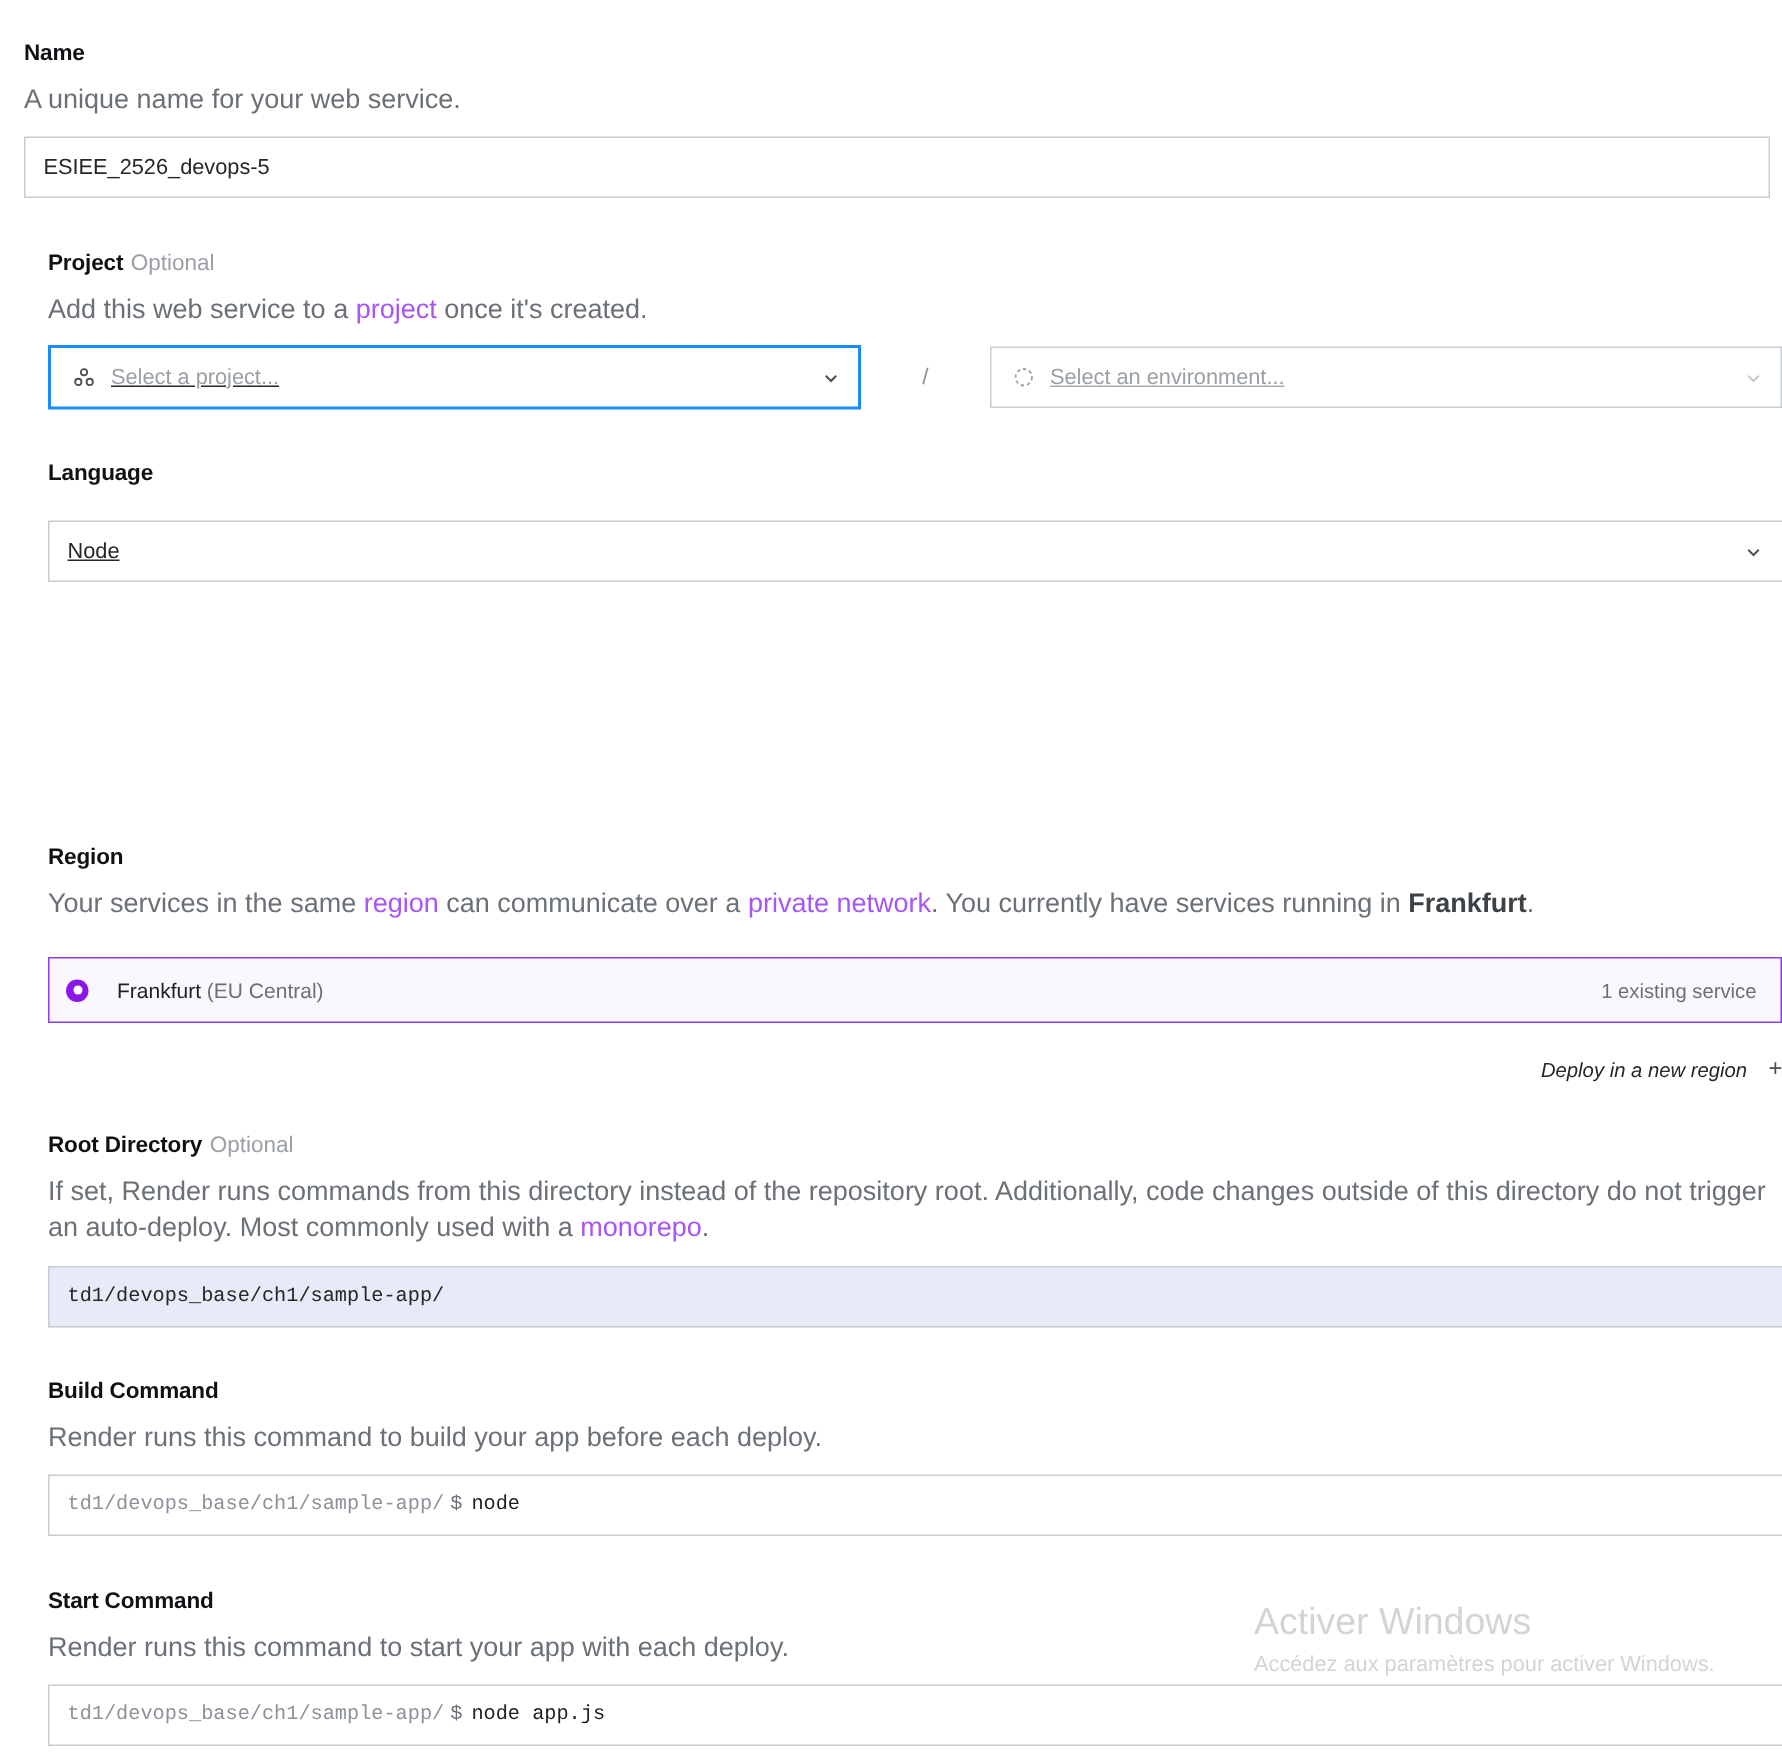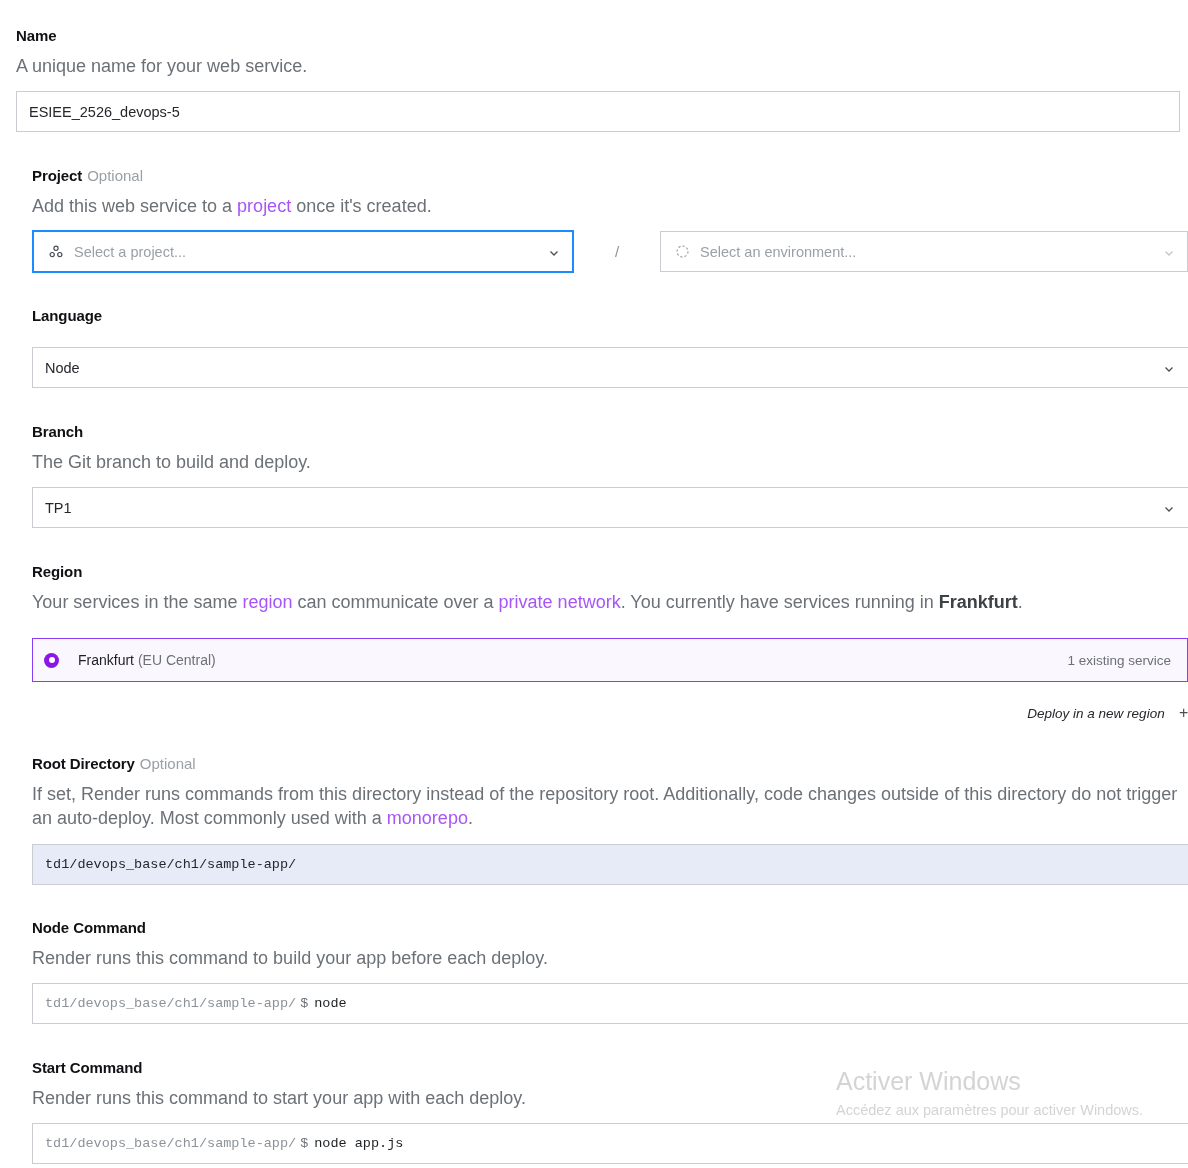--- a/index.html
+++ b/index.html
@@ -82,20 +82,21 @@
   .select-box {
     height: 41px;
     border: 1px solid #c9ccd1;
     background: #fff;
     display: flex;
     align-items: center;
     padding: 0 12px;
     font-size: 14.5px;
     color: #24272b;
     position: relative;
+    text-decoration: underline;
   }
   .select-box .chev {
     position: absolute;
     right: 12px; top: 50%;
     transform: translateY(-50%);
     width: 12px; height: 12px;
     display: block;
   }
   .select-focus {
     border: 2px solid #1a8cff;
@@ -233,32 +234,20 @@
     <div class="select-box" style="margin-top:21px; width:1164px;">
       <span>Node</span>
       <span class="chev" style="right:20px;">
         <svg width="12" height="12" viewBox="0 0 12 12" fill="none" stroke="#4a4f55" stroke-width="1.3">
             <path d="M2.5 4.5L6 8L9.5 4.5"></path>
           </svg>
       </span>
     </div>
   </div>
 
-  <div class="field" style="position:absolute; left:32px; top:422px; width:1156px;">
-    <div class="field-label">Branch</div>
-    <div class="field-help" style="margin-top:8px;">The Git branch to build and deploy.</div>
-    <div class="select-box" style="margin-top:13px; width:1164px;">
-      <span>TP1</span>
-      <span class="chev" style="right:20px;">
-        <svg width="12" height="12" viewBox="0 0 12 12" fill="none" stroke="#4a4f55" stroke-width="1.3">
-            <path d="M2.5 4.5L6 8L9.5 4.5"></path>
-          </svg>
-      </span>
-    </div>
-  </div>
 
   <div class="field" style="position:absolute; left:32px; top:562px; width:1156px;">
     <div class="field-label">Region</div>
     <div class="field-help" style="margin-top:8px;">
       <span>Your services in the same </span><a class="lnk" href="#">region</a><span> can communicate over a </span><a class="lnk" href="#">private network</a><span>. You currently have services running in </span><b>Frankfurt</b><span>.</span>
     </div>
 
     <div class="region-row" style="margin-top:24px; width:1156px;">
       <span class="radio"></span>
       <span class="region-name">
@@ -280,21 +269,21 @@
     </div>
     <div class="field-help" style="margin-top:8px; width:1153px;">
       <span>If set, Render runs commands from this directory instead of the repository root. Additionally, code changes outside of this directory do not trigger an auto-deploy. Most commonly used with a </span><a class="lnk" href="#">monorepo</a><span>.</span>
     </div>
     <div class="input-box filled-blue" style="margin-top:14px; width:1164px;">
       <span class="input-mono">td1/devops_base/ch1/sample-app/</span>
     </div>
   </div>
 
   <div class="field" style="position:absolute; left:32px; top:918px; width:1156px;">
-    <div class="field-label">Node Command</div>
+    <div class="field-label">Build Command</div>
     <div class="field-help" style="margin-top:8px;">Render runs this command to build your app before each deploy.</div>
     <div class="input-box" style="margin-top:13px; width:1164px;">
       <span class="cmd-prefix">td1/devops_base/ch1/sample-app/</span>
       <span class="cmd-dollar">$</span>
       <span class="cmd-value">node</span>
     </div>
   </div>
 
   <div class="field" style="position:absolute; left:32px; top:1058px; width:1156px;">
     <div class="field-label">Start Command</div>

